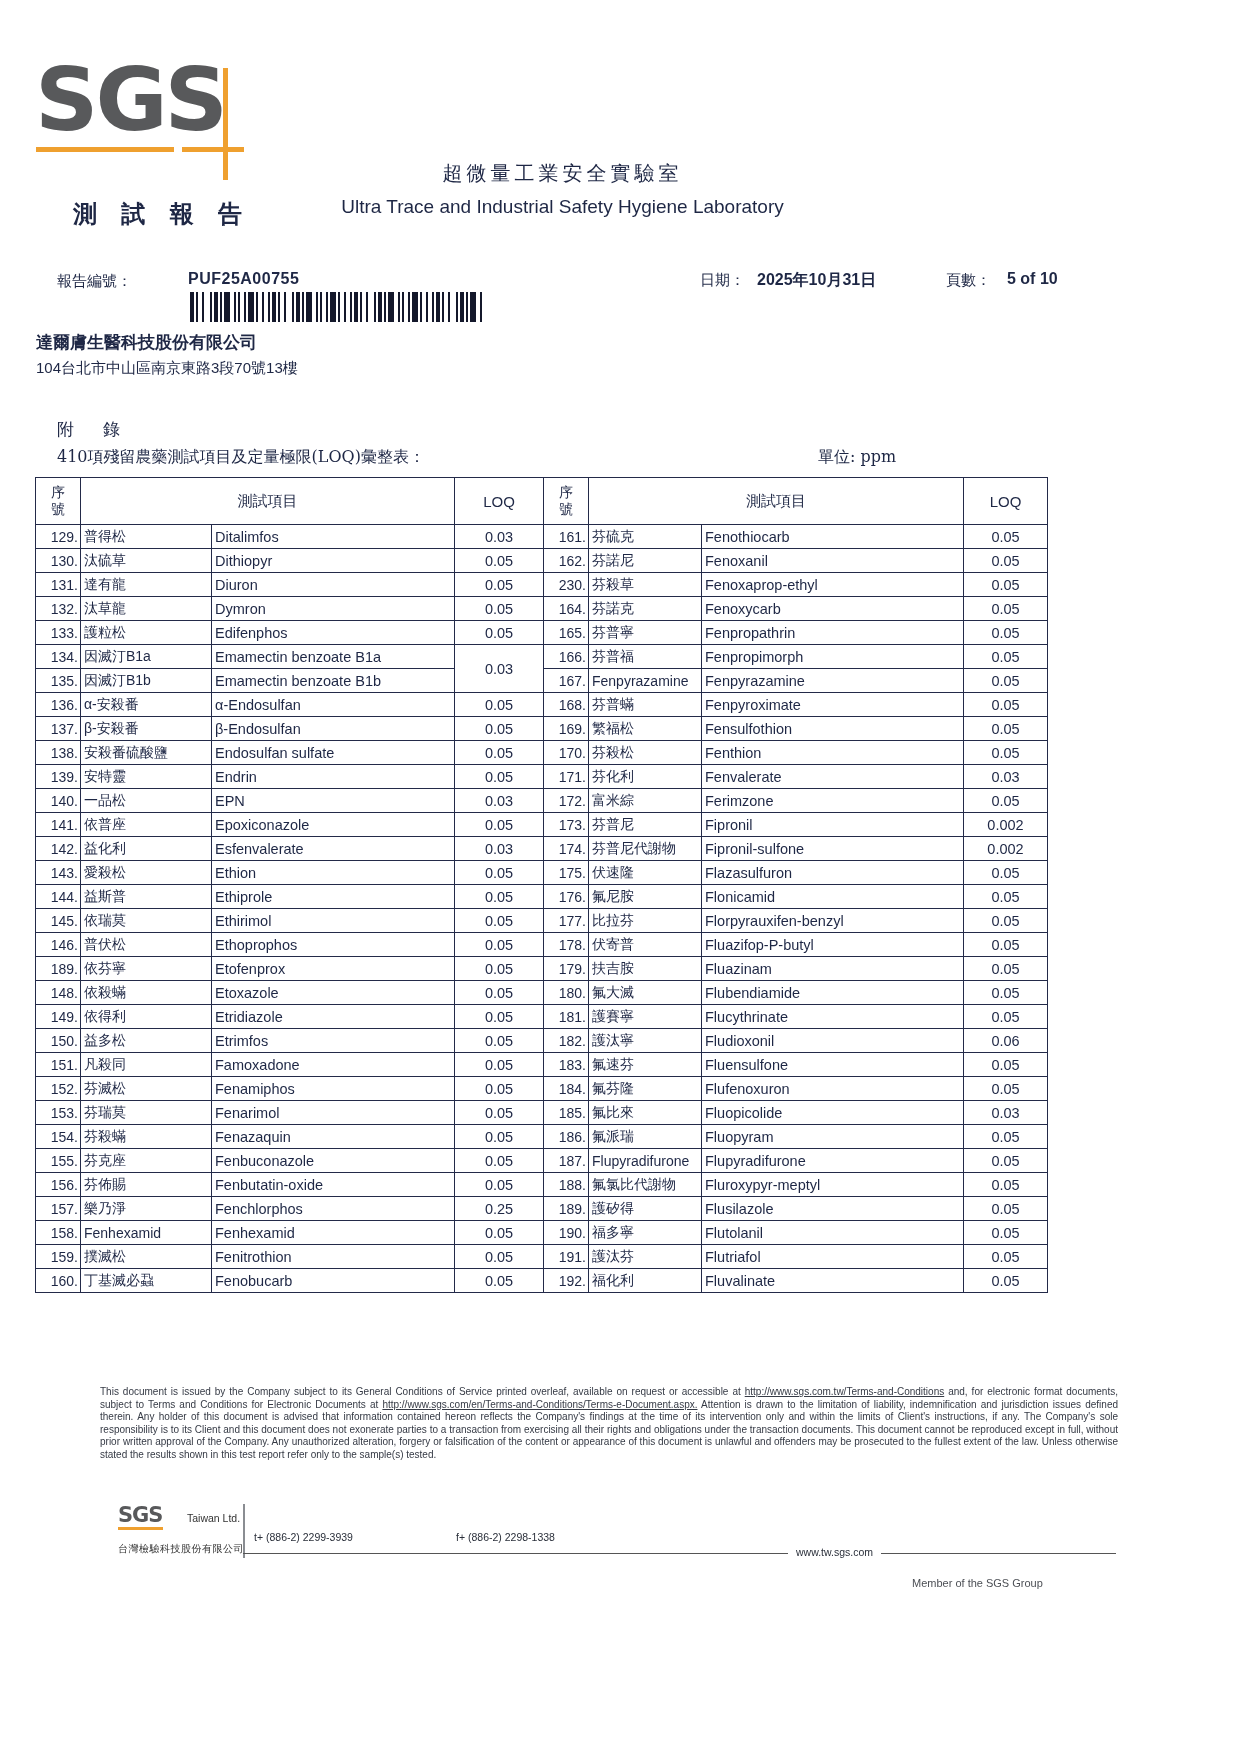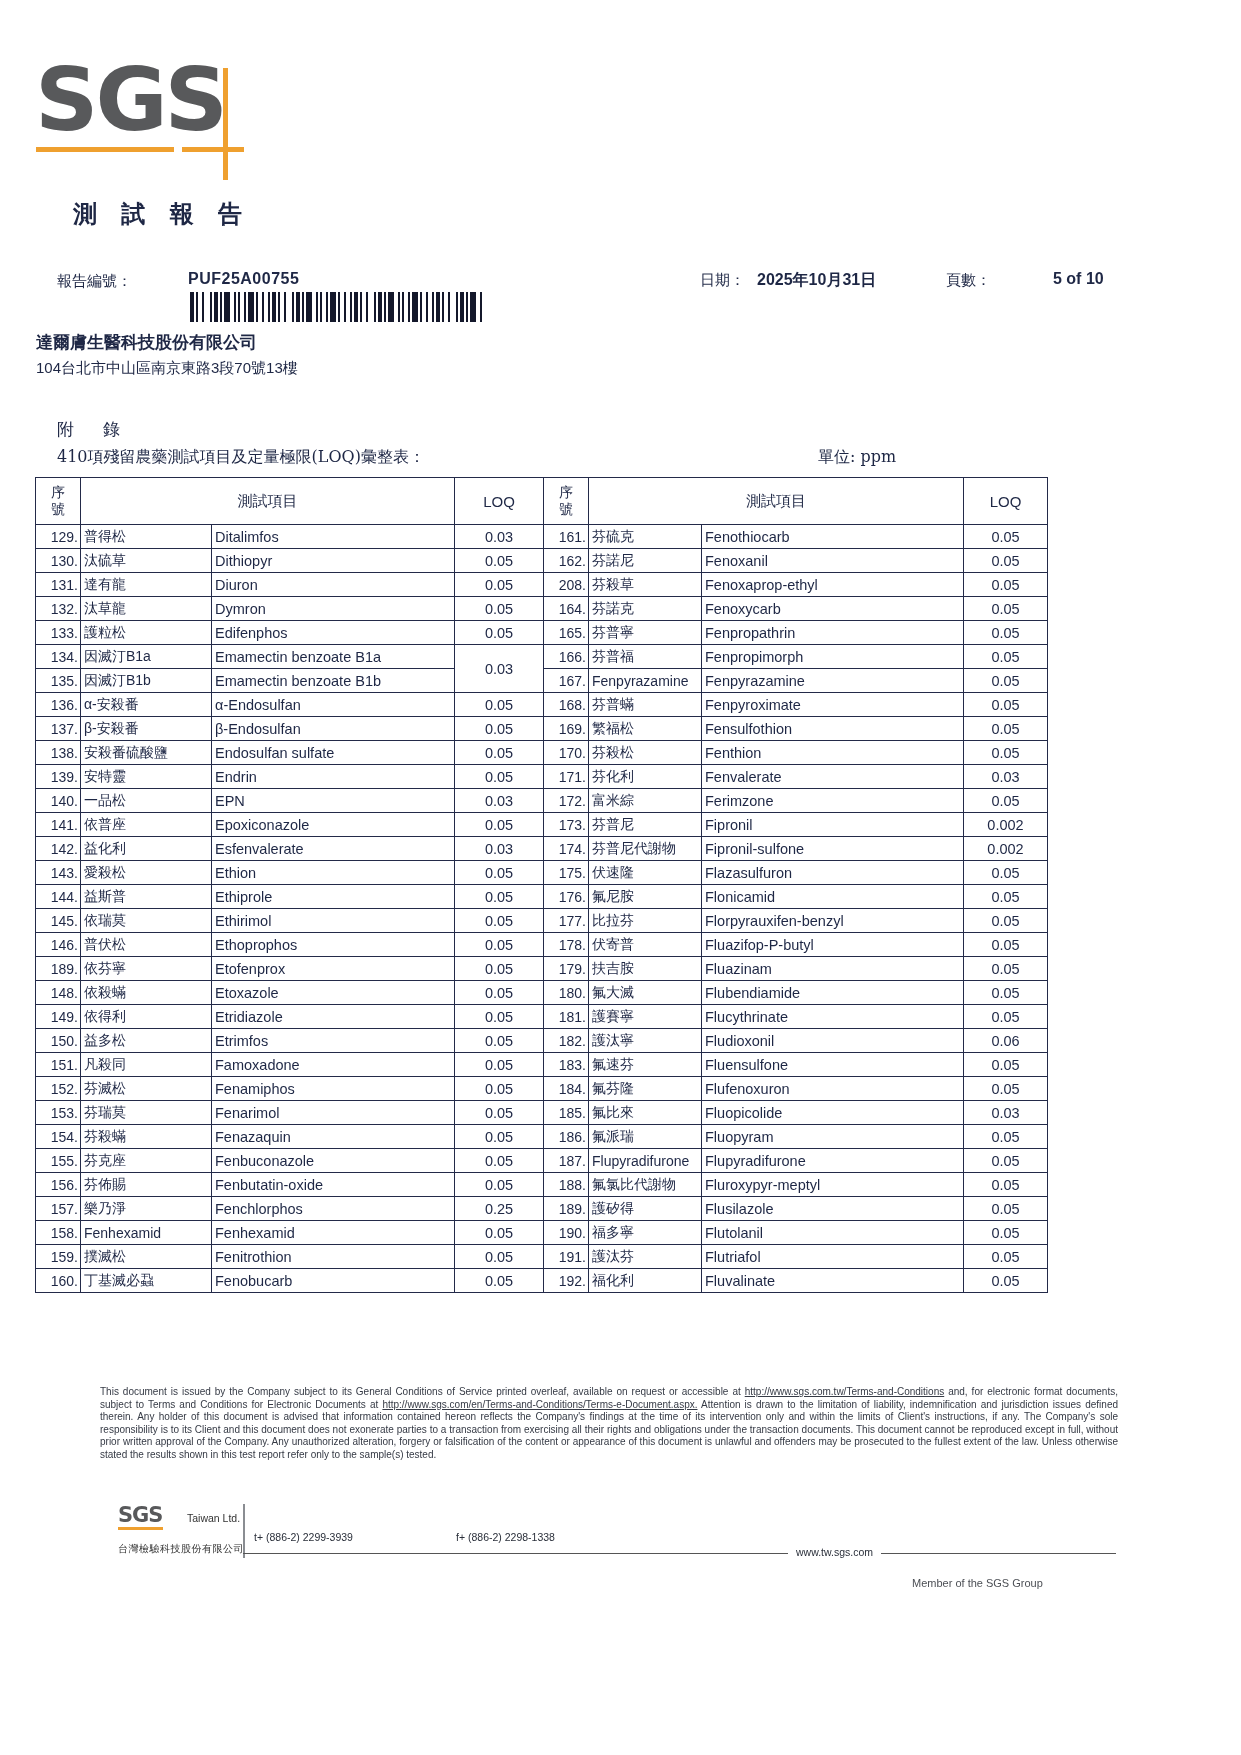--- a/index.html
+++ b/index.html
@@ -26,21 +26,21 @@
   .lab-en{font-size:19px;}
 
   
   .meta-label{position:absolute;font-family:"DejaVu Serif","Liberation Serif",serif;font-size:15px;}
   .meta-value{position:absolute;font-weight:bold;font-size:16px;}
   .pos-rn-label{left:57px;top:272px;}
   .pos-rn-value{left:188px;top:270px;letter-spacing:0.5px;}
   .pos-date-label{left:700px;top:271px;}
   .pos-date-value{left:757px;top:270px;}
   .pos-page-label{left:946px;top:271px;}
-  .pos-page-value{left:1053px;top:270px;}
+  .pos-page-value{left:1007px;top:270px;}
 
   .barcode{position:absolute;left:190px;top:292px;width:296px;height:30px;display:flex;align-items:stretch;overflow:hidden;}
   .bc-bar{background:#14182b;height:100%;flex:none;}
   .bc-gap{background:transparent;height:100%;flex:none;}
 
   .client-name{position:absolute;left:36px;top:331px;font-size:17px;font-weight:bold;}
   .client-address{position:absolute;left:36px;top:359px;font-size:15px;}
 
   
   .appendix-title{position:absolute;left:57px;top:418px;font-family:"DejaVu Serif","Liberation Serif",serif;font-size:17px;letter-spacing:6px;}
@@ -81,20 +81,24 @@
 
   <div class="logo">
     <div class="logo-sgs">SGS</div>
     <div class="logo-underline"></div>
     <div class="logo-cross-h"></div>
     <div class="logo-cross-v"></div>
   </div>
 
   <div class="report-type">測 試 報 告</div>
 
+  <div class="lab-title">
+    <div class="lab-zh">超微量工業安全實驗室</div>
+    <div class="lab-en">Ultra Trace and Industrial Safety Hygiene Laboratory</div>
+  </div>
 
   <span class="meta-label pos-rn-label">報告編號：</span>
   <span class="meta-value pos-rn-value">PUF25A00755</span>
   <span class="meta-label pos-date-label">日期：</span>
   <span class="meta-value pos-date-value">2025年10月31日</span>
   <span class="meta-label pos-page-label">頁數：</span>
   <span class="meta-value pos-page-value">5 of 10</span>
 
   <div class="barcode" id="barcode">
       <span class="bc-bar" style="width: 4px;"></span>
@@ -245,21 +249,21 @@
           <td class="col-no">162.</td>
           <td class="col-zh">芬諾尼</td>
           <td class="col-en">Fenoxanil</td>
           <td class="col-loq">0.05</td>
         </tr>
         <tr>
           <td class="col-no">131.</td>
           <td class="col-zh">達有龍</td>
           <td class="col-en">Diuron</td>
           <td class="col-loq">0.05</td>
-          <td class="col-no">208.</td>
+          <td class="col-no">230.</td>
           <td class="col-zh">芬殺草</td>
           <td class="col-en">Fenoxaprop-ethyl</td>
           <td class="col-loq">0.05</td>
         </tr>
         <tr>
           <td class="col-no">132.</td>
           <td class="col-zh">汰草龍</td>
           <td class="col-en">Dymron</td>
           <td class="col-loq">0.05</td>
           <td class="col-no">164.</td>

